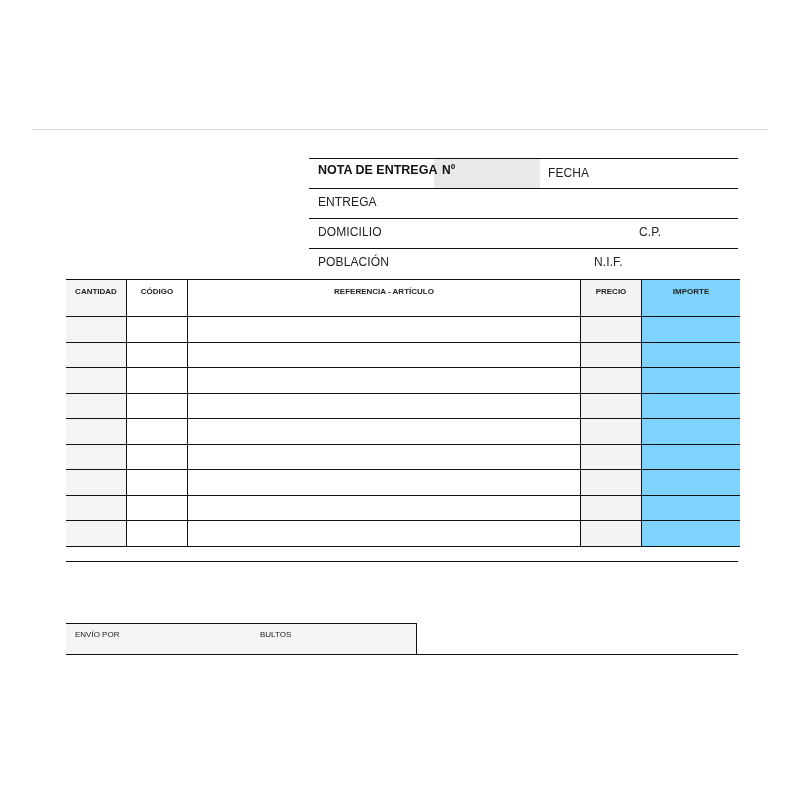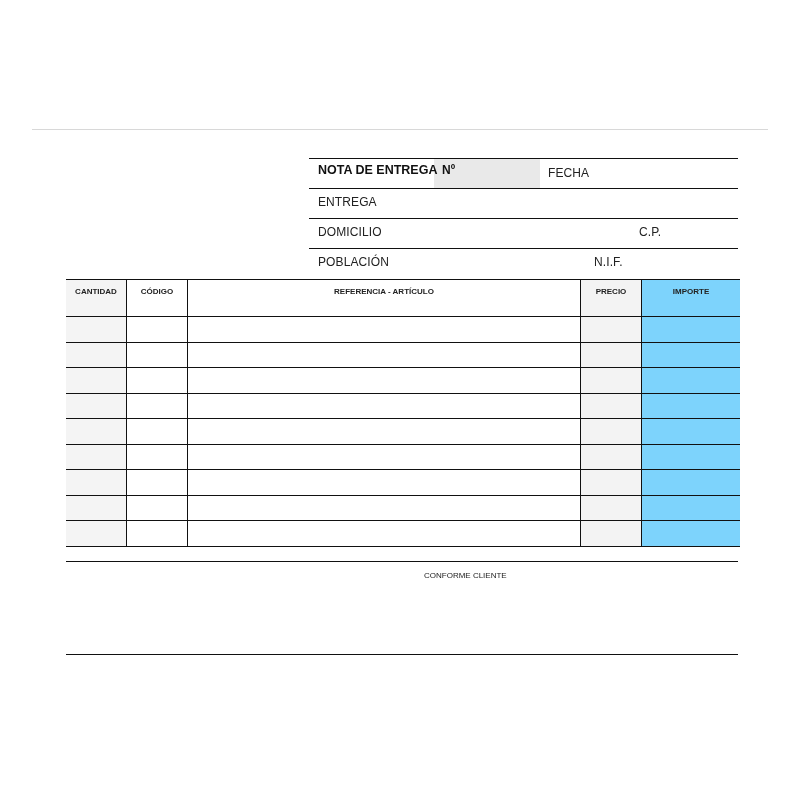--- a/index.html
+++ b/index.html
@@ -123,16 +123,17 @@
         <td class="c-cant"></td>
         <td class="c-cod"></td>
         <td class="c-ref"></td>
         <td class="c-pre"></td>
         <td class="c-imp"></td>
       </tr>
     </tbody>
 </table>
 
 <div class="foot">
-  <div class="conf">
-    <div class="flabel" style="left:6px; top:9px">CONFORME CLIENTE</div>
+  <div class="envio">
+    <div class="flabel" style="left:9px; top:6px">ENVÍO POR</div>
+    <div class="flabel" style="left:194px; top:6px">BULTOS</div>
   </div>
 </div>
 
 </body></html>

